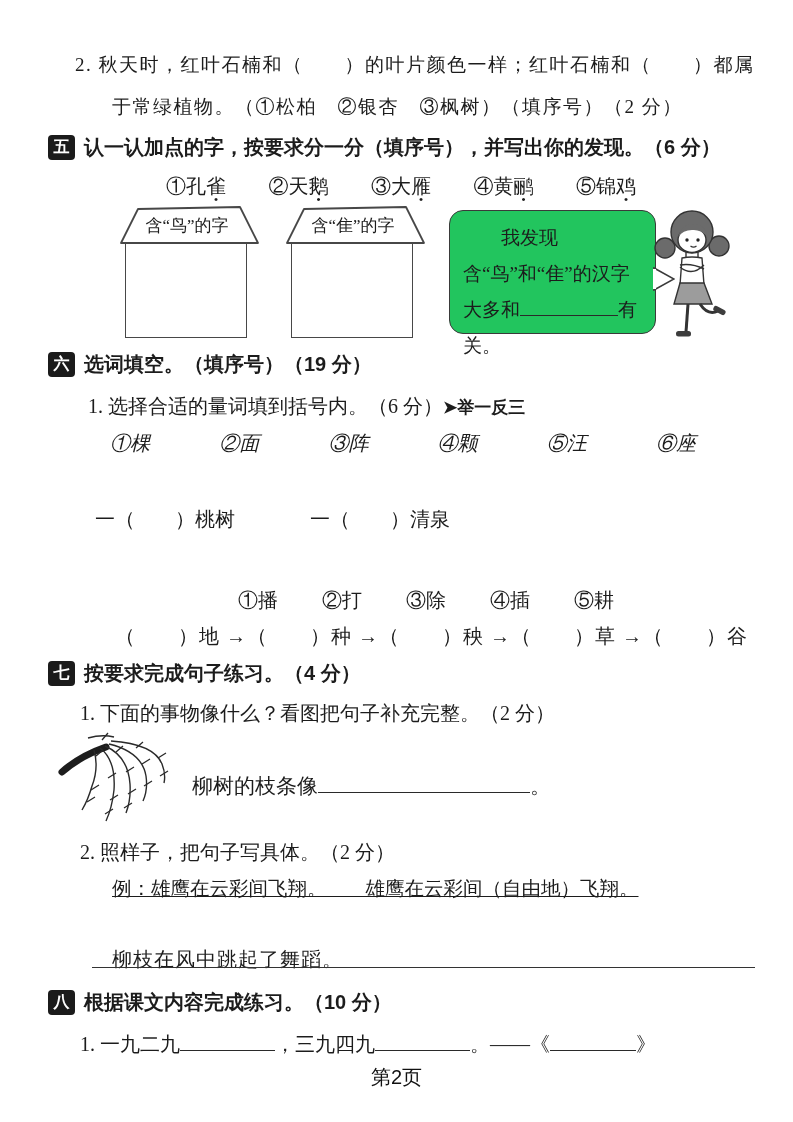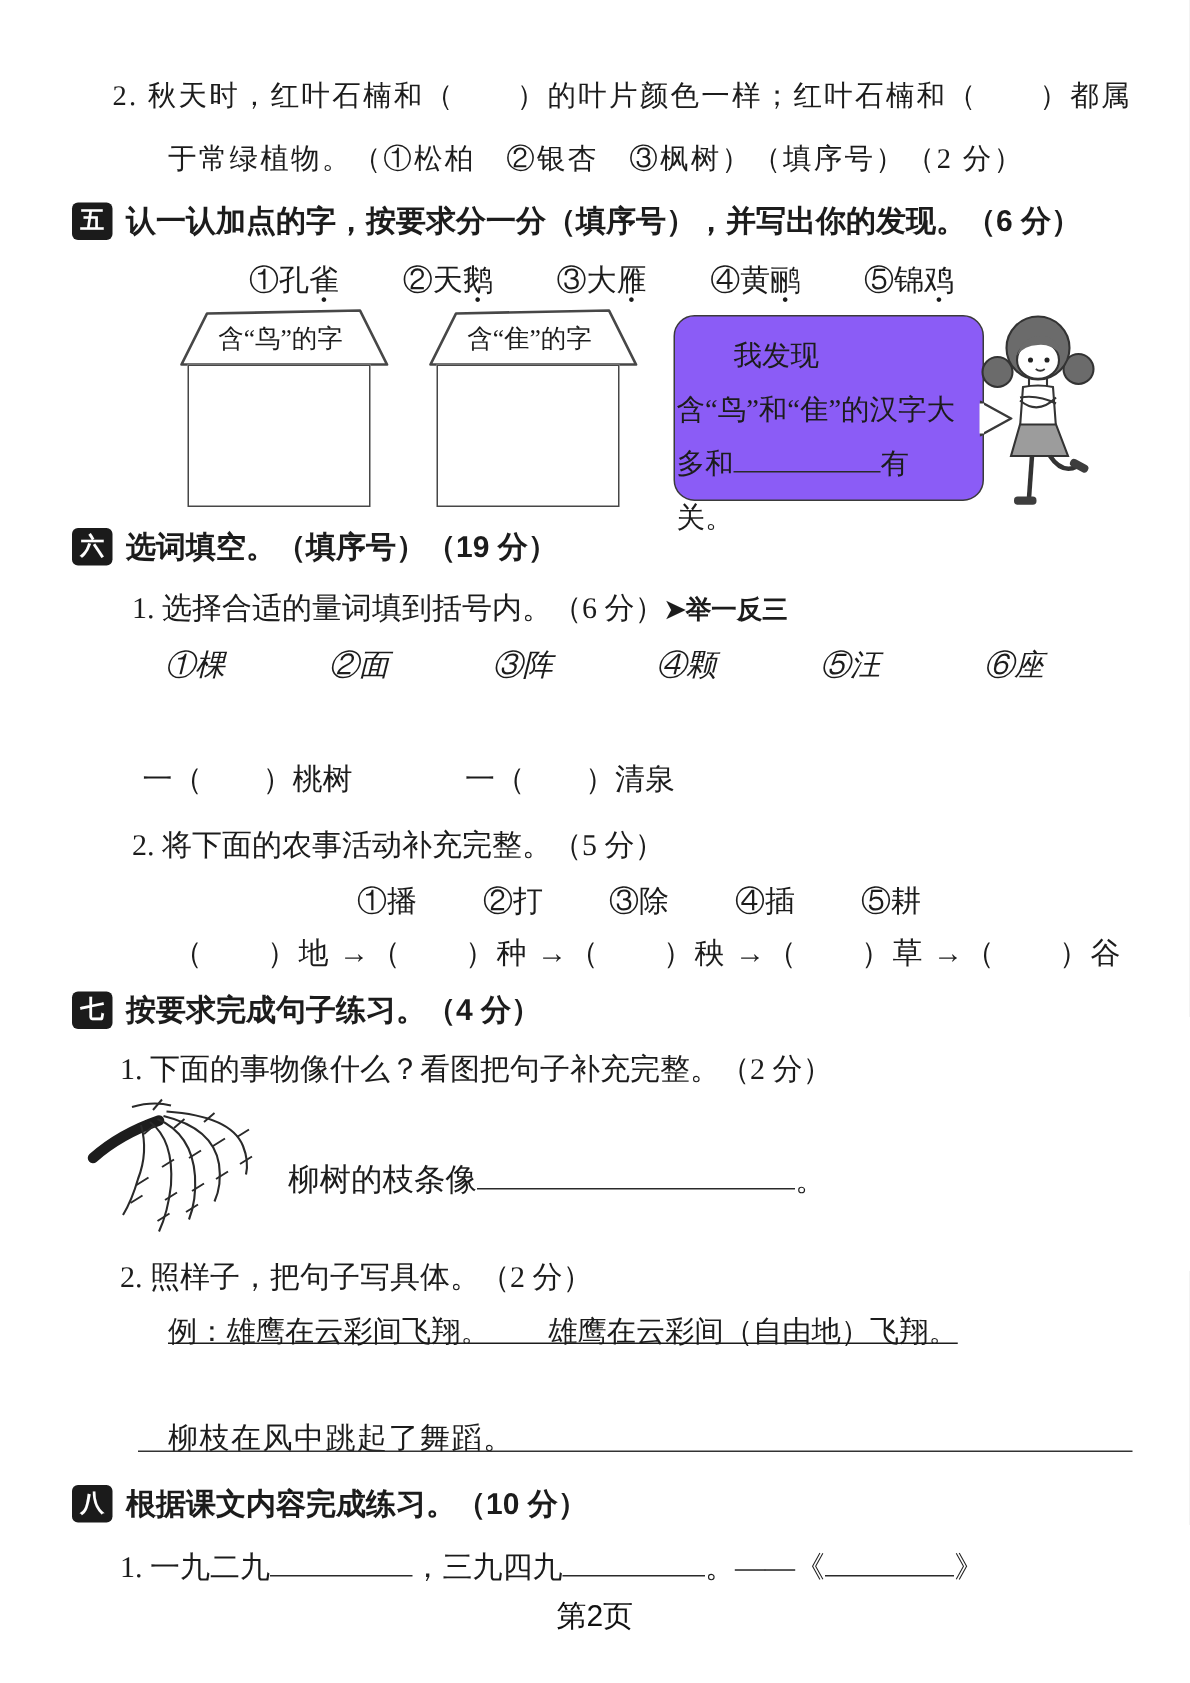--- a/index.html
+++ b/index.html
@@ -32,22 +32,22 @@
   .birds-row{display:flex;justify-content:space-between;width:470px;font-size:20px;}
   .dotted{position:relative;display:inline-block;}
   .dotted::after{content:"•";position:absolute;left:50%;transform:translateX(-50%);bottom:-0.62em;font-size:13px;color:#1c1c1c;}
   
   .house{position:absolute;width:152px;height:135px;}
   .house-roof-label{position:absolute;top:9px;left:0;width:100%;text-align:center;font-size:17px;white-space:nowrap;}
   .house-body{position:absolute;top:38px;left:14px;width:120px;height:93px;border:1.6px solid #474747;background:#fff;}
   
   .bubble{
     position:absolute;left:449px;top:210px;width:207px;height:124px;
-    border:1.6px solid #3a3a3a;border-radius:14px;background:#8b5cf6;
-    box-sizing:border-box;padding:9px 12px 6px 1px;
+    border:1.6px solid #3a3a3a;border-radius:14px;background:#22c55e;
+    box-sizing:border-box;padding:9px 12px 6px 13px;
     font-size:19px;line-height:36px;
   }
   .bubble p{margin:0;text-indent:2em;white-space:normal;}
   .bubble-tail{position:absolute;right:-20px;top:56px;width:22px;height:24px;}
   
   .quant-row{display:flex;justify-content:space-between;width:586px;font-size:20px;font-style:italic;}
   .fill-grid{display:grid;grid-template-columns:215px 220px auto;font-size:20px;}
   .farm-row{display:flex;justify-content:space-between;width:376px;font-size:20px;}
   .rule-line{border-top:1.6px solid #333;height:0;}
   .footer{width:100%;text-align:center;font-family:Liberation Sans, sans-serif;font-size:20px;color:#111;}
@@ -132,21 +132,20 @@
     <span>④颗</span>
     <span>⑤汪</span>
     <span>⑥座</span>
   </div>
 
   <div class="abs fill-grid" style="left:95px;top:506px;">
     <span>一（　　）桃树</span>
     <span>一（　　）清泉</span>
   </div>
 
-  <div class="abs txt" style="left:88px;top:551px;font-size:20px;">2. 将下面的农事活动补充完整。（5 分）</div>
 
   <div class="abs farm-row" style="left:238px;top:587px;">
     <span>①播</span>
     <span>②打</span>
     <span>③除</span>
     <span>④插</span>
     <span>⑤耕</span>
   </div>
 
   <div class="abs txt" style="left:115px;top:623px;font-size:20px;letter-spacing:1px;">（　　）地 →（　　）种 →（　　）秧 →（　　）草 →（　　）谷</div>

